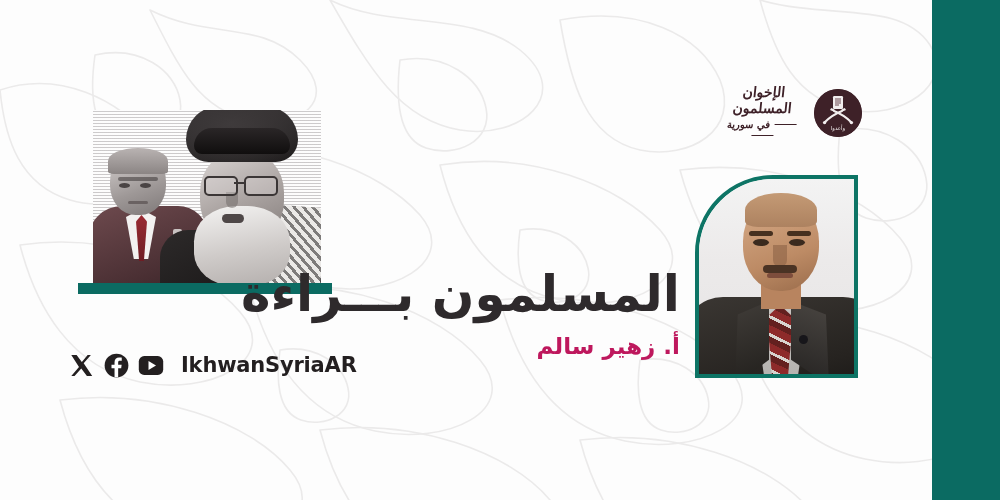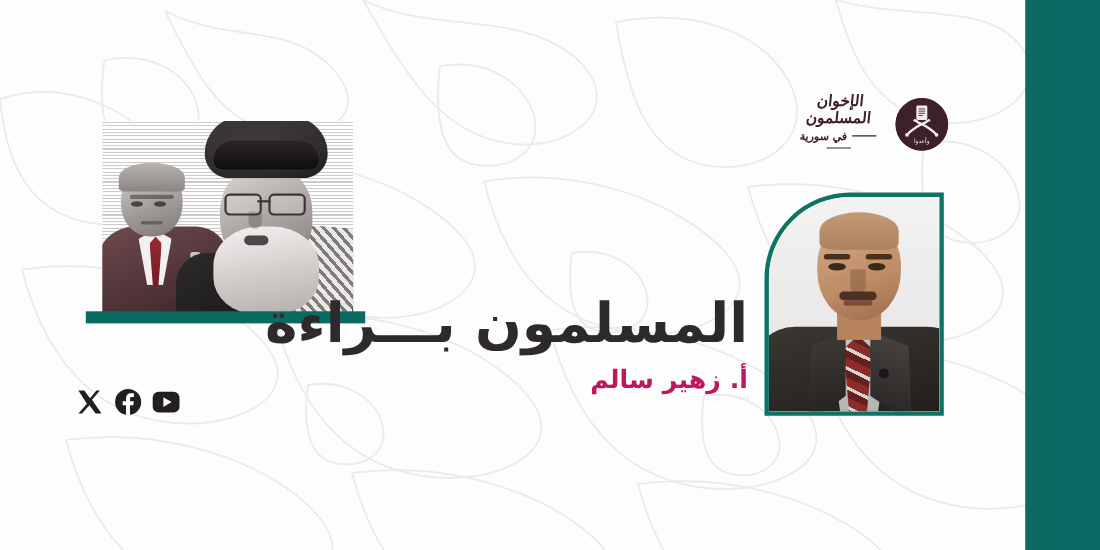--- a/index.html
+++ b/index.html
@@ -496,15 +496,16 @@
         <circle cx="12" cy="12" r="11.4" fill="#231f20"></circle>
         <path fill="#ffffff" d="M13.6 23.3v-8.6h2.9l.44-3.37h-3.34V9.18c0-.97.27-1.63 1.67-1.63h1.78V4.53c-.31-.04-1.37-.13-2.6-.13-2.57 0-4.33 1.57-4.33 4.45v2.48H7.2v3.37h2.92v8.6z"></path>
       </svg>
     </span>
     <span class="icon-yt">
       <svg viewBox="0 0 26 24" width="26" height="25" xmlns="http://www.w3.org/2000/svg" aria-hidden="true">
         <rect x="0.8" y="2.6" width="24.4" height="18.8" rx="5.4" fill="#231f20"></rect>
         <path fill="#ffffff" d="M10.5 7.6 L18 12 L10.5 16.4 z"></path>
       </svg>
     </span>
+    <span class="social-handle">IkhwanSyriaAR</span>
   </div>
 
 </div>
 
 </body></html>

